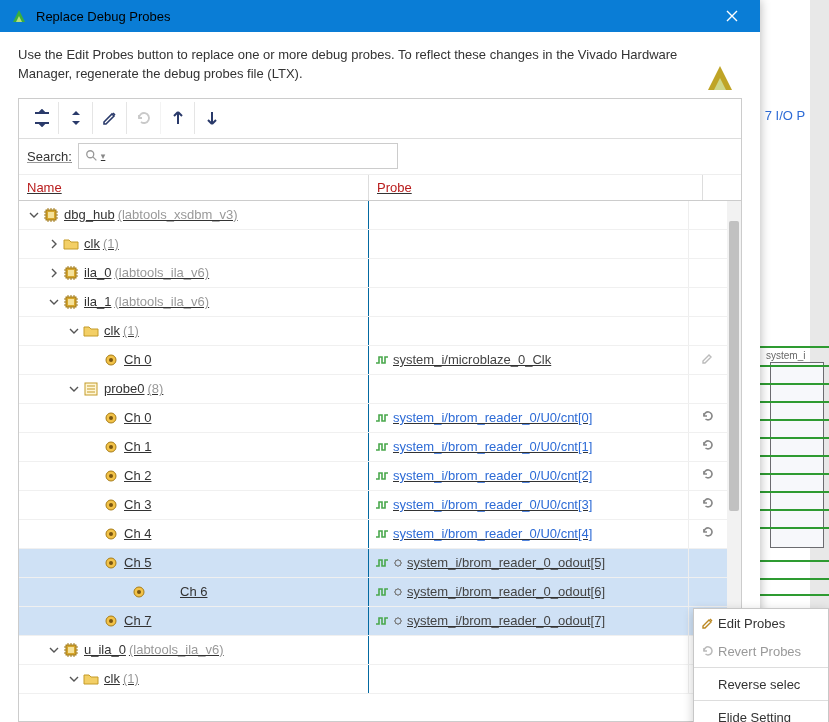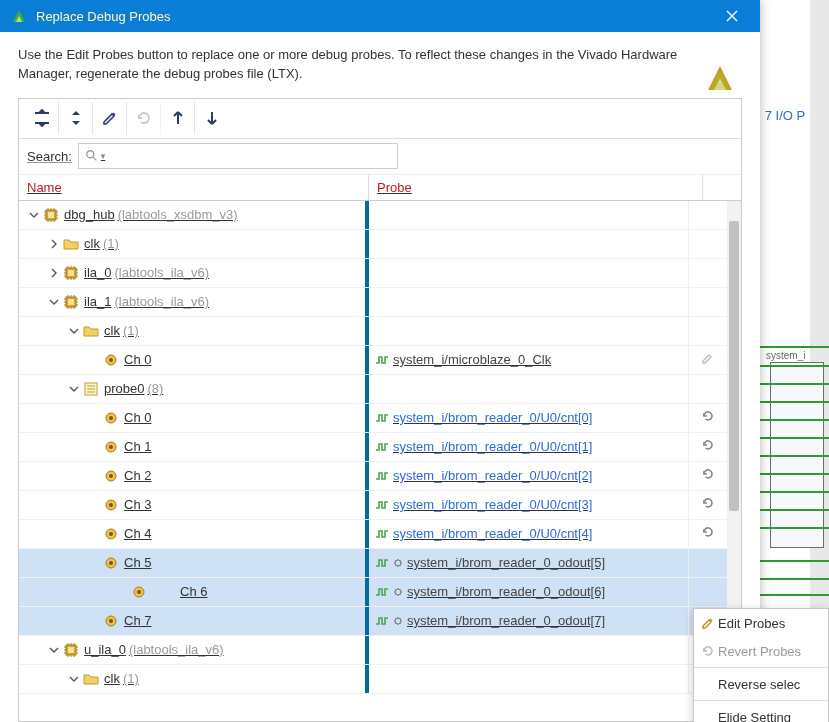--- a/index.html
+++ b/index.html
@@ -19,21 +19,21 @@
     height: 722px;
     background: #fff;
     box-shadow: 0 0 10px rgba(0,0,0,0.3);
     z-index: 5;
     display: flex;
     flex-direction: column;
   }
   .titlebar {
     height: 32px;
     background: #0a7dd6;
-    color: #fef9c3;
+    color: #000000;
     display: flex;
     align-items: center;
     padding: 0 8px 0 10px;
     font-size: 13px;
   }
   .titlebar .app-icon { width: 18px; height: 18px; margin-right: 8px; }
   .titlebar .title { flex: 1; }
   .titlebar .close-btn {
     width: 40px; height: 32px; display:flex; align-items:center; justify-content:center;
     cursor: pointer;
@@ -128,21 +128,21 @@
     overflow-y: auto;
     font-size: 13px;
   }
   .row {
     display:flex;
     height: 29px;
     align-items:center;
     border-bottom: 1px solid #f0f0f0;
   }
   .row.sel { background: #cfe1f5; }
-  .nm-cell { width: 350px; display:flex; align-items:center; padding-left: 4px; height:100%; border-right:4px solid #0369a1;}
+  .nm-cell { width: 350px; display:flex; align-items:center; padding-left: 4px; height:100%; border-right:1px solid #0369a1;}
   .pr-cell { flex:1; display:flex; align-items:center; padding-left: 6px; height:100%; border-right:1px solid #eee;}
   .ac-cell { width: 38px; display:flex; align-items:center; justify-content:center; color:#888;}
   .chev {
     width: 14px; height:14px; display:inline-flex; align-items:center; justify-content:center;
     margin-right: 2px;
     cursor: pointer;
   }
   .chev svg { width:10px; height:10px; }
   .chev.none { visibility:hidden; }
   .ic {

